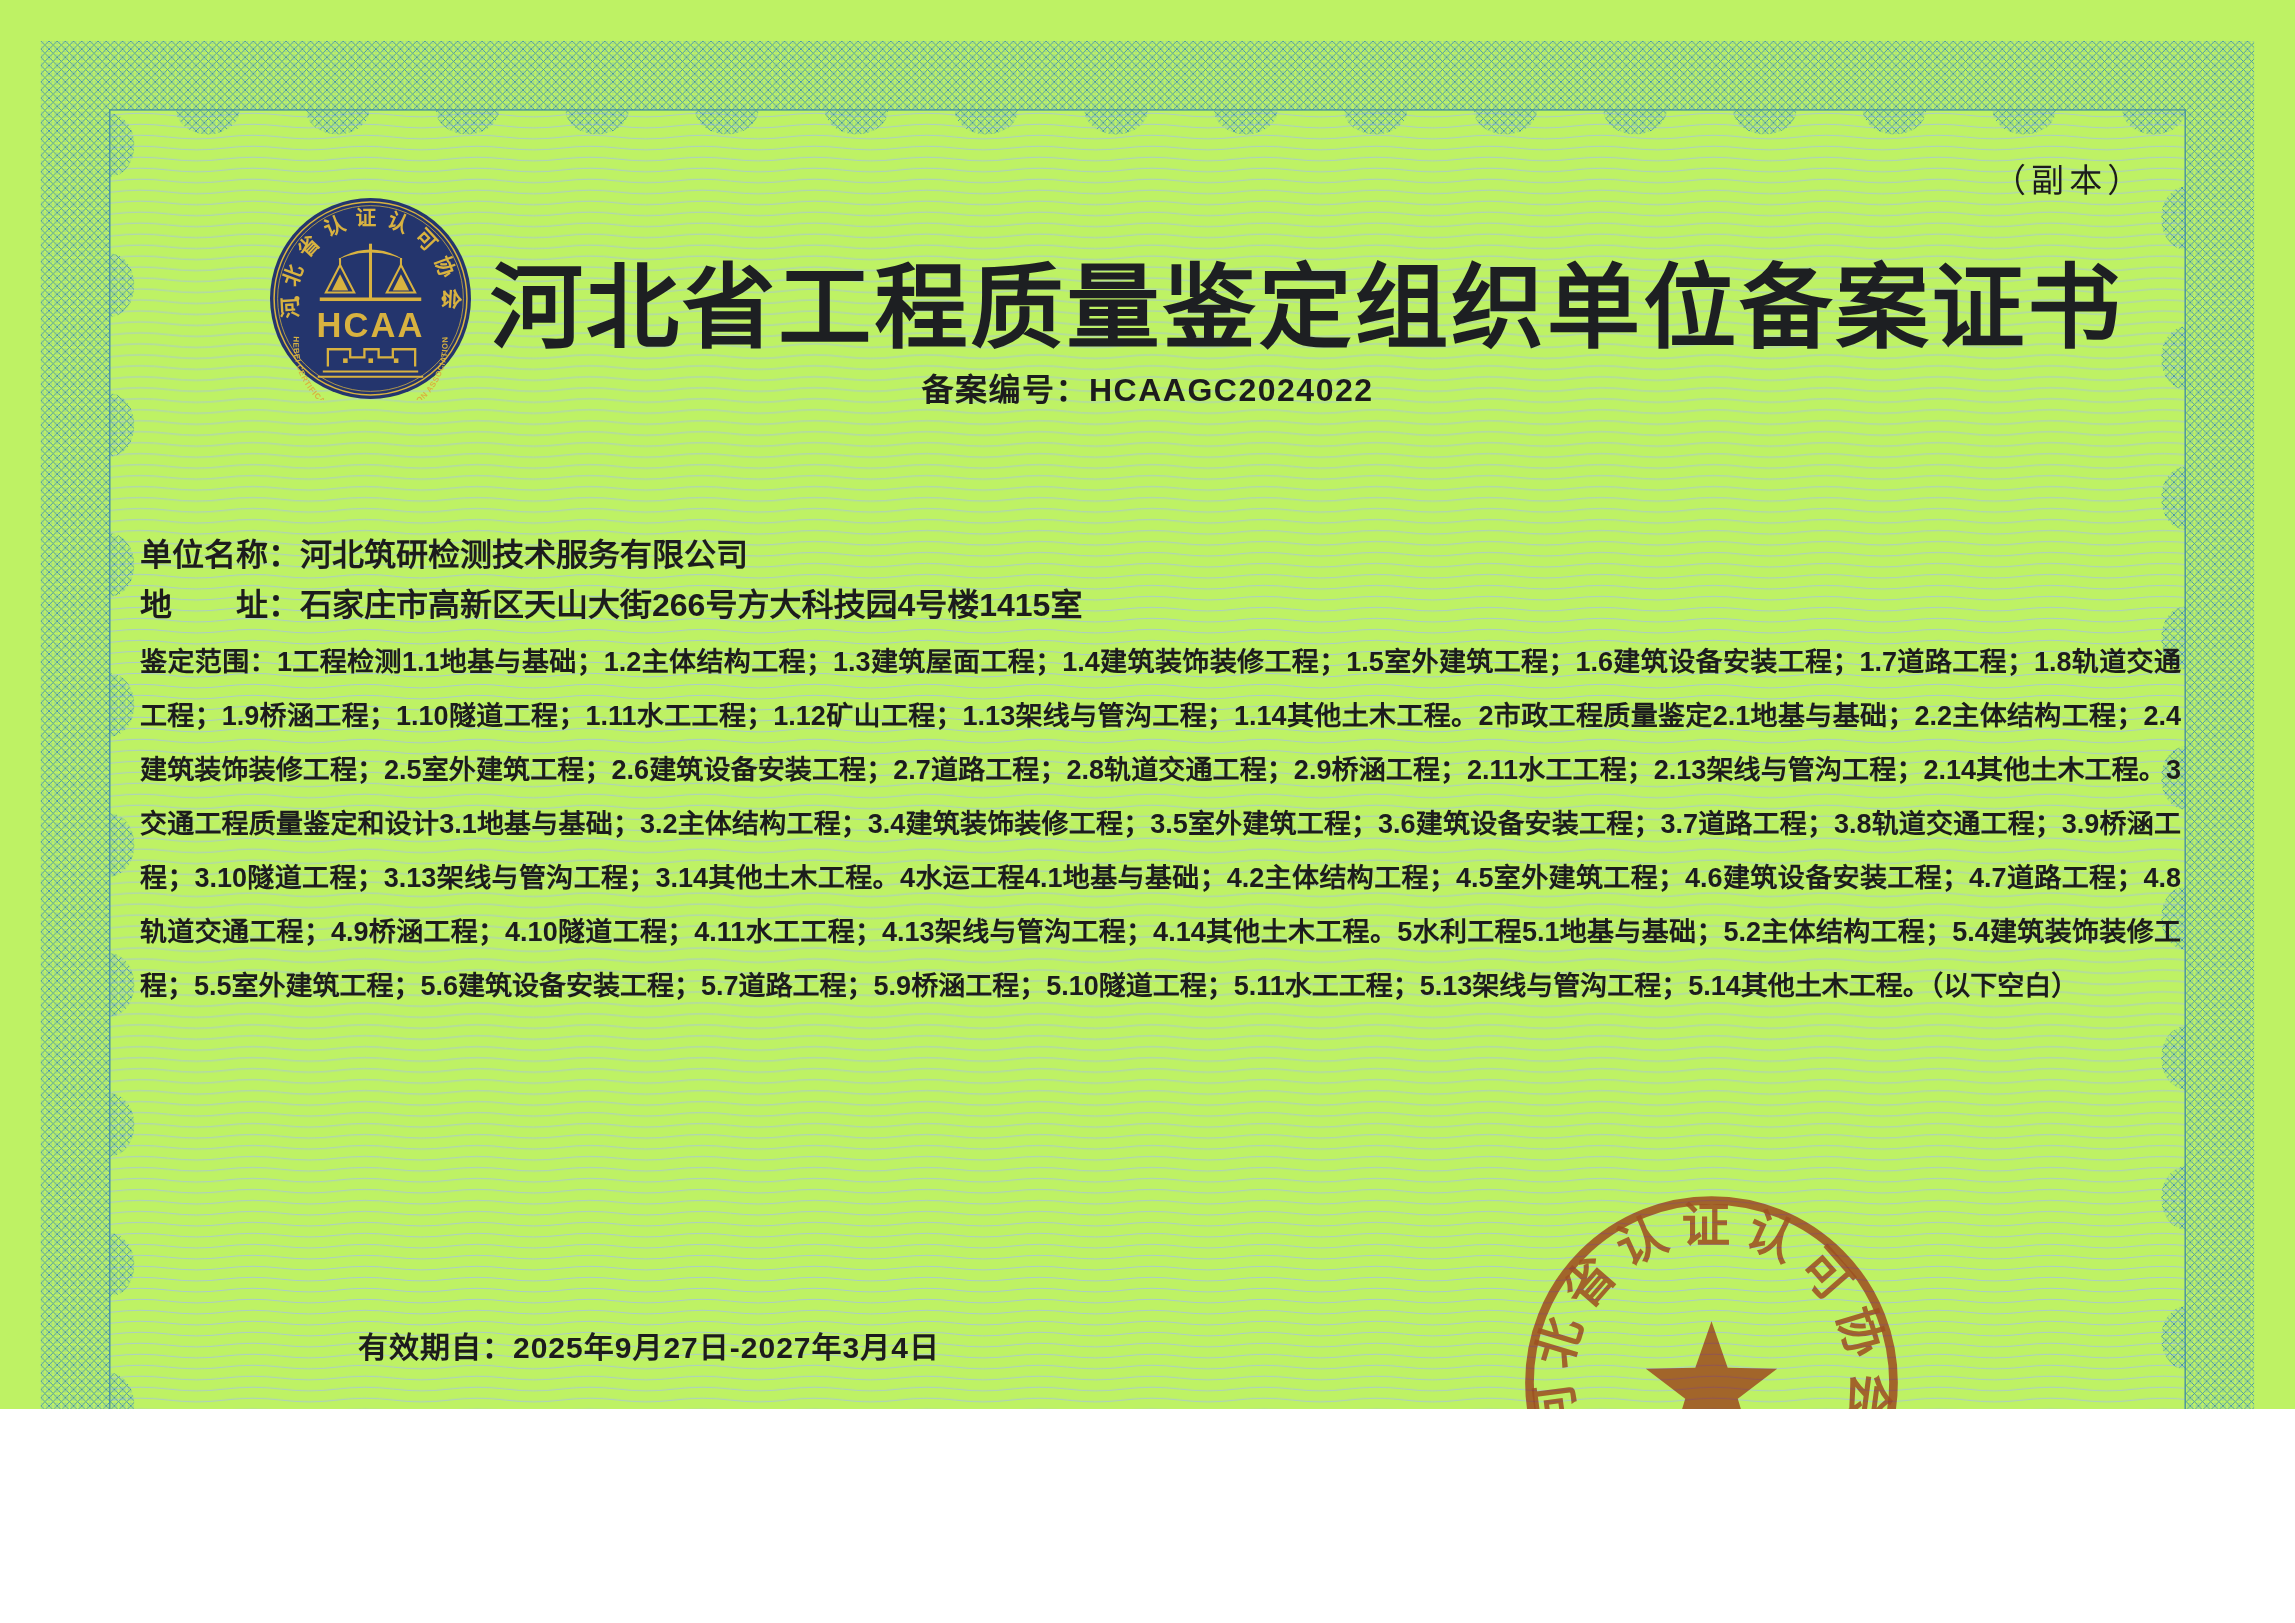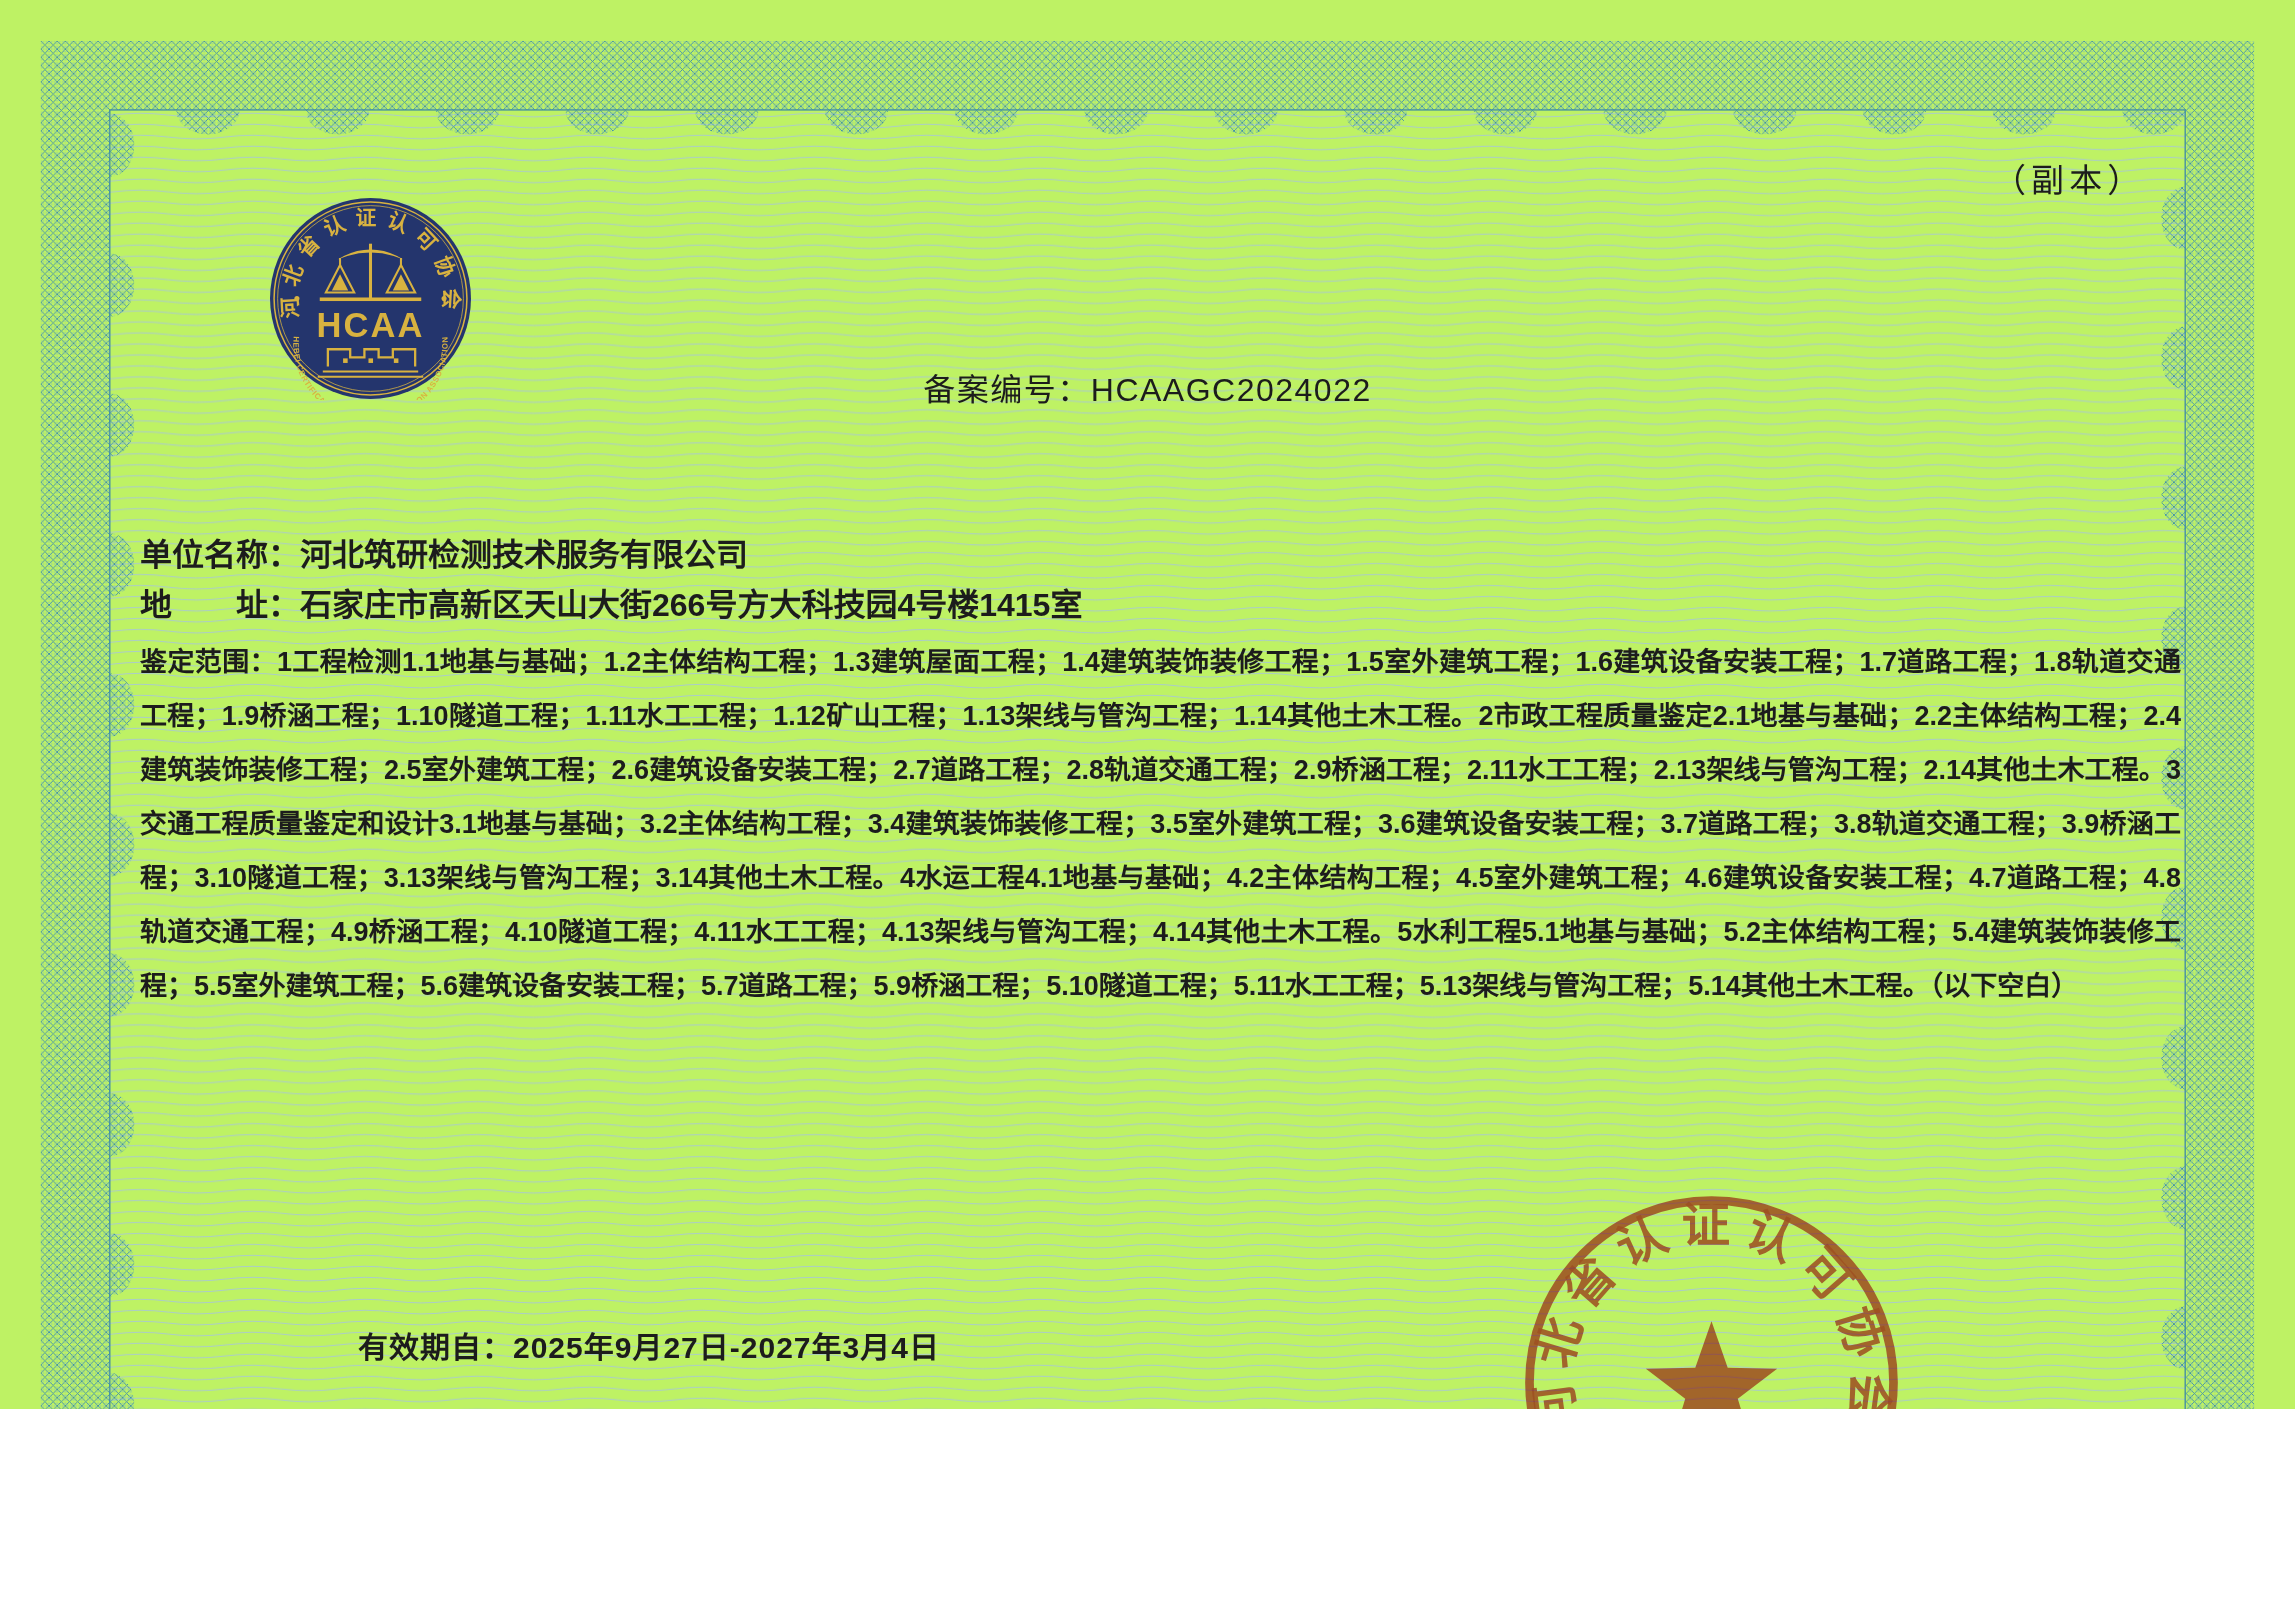--- a/index.html
+++ b/index.html
@@ -17,21 +17,21 @@
     font-size:33px;letter-spacing:5.1px;font-weight:400;z-index:2;
   }
   .logo-svg{position:absolute;left:269px;top:197px;width:203px;height:203px;z-index:2;}
   .cert-title{
     position:absolute;left:490px;top:232px;width:1625px;margin:0;
     text-align:center;font-size:93px;font-weight:700;letter-spacing:3.1px;
     white-space:nowrap;color:#1d1f22;z-index:2;
   }
   .reg-no{
     position:absolute;left:0;top:364px;width:2295px;text-align:center;
-    font-size:32px;font-weight:400;letter-spacing:1.5px;z-index:2;
+    font-size:32px;font-weight:700;letter-spacing:1.5px;z-index:2;
   }
   .info{
     position:absolute;left:140px;top:530px;width:2041px;z-index:2;
   }
   .info-row{font-size:32px;font-weight:700;line-height:50px;}
   .scope{
     margin:5.1px 0 0 0;
     font-size:27px;font-weight:700;line-height:54px;
     text-align:justify;text-justify:inter-ideograph;
   }
@@ -119,20 +119,21 @@
     <g stroke="#d8b240" fill="none">
       <path d="M116,334 V300 h44 v16 h28 v-16 h28 v16 h28 v-16 h44 v34" stroke-width="4.5"></path>
       <rect x="146" y="318" width="9" height="9" fill="#d8b240" stroke="none"></rect>
       <rect x="196" y="318" width="9" height="9" fill="#d8b240" stroke="none"></rect>
       <rect x="246" y="318" width="9" height="9" fill="#d8b240" stroke="none"></rect>
       <path d="M106,344 H294" stroke-width="4"></path>
       <path d="M96,354 H304" stroke-width="4"></path>
     </g>
   </svg>
 
+  <h1 class="cert-title">河北省工程质量鉴定组织单位备案证书</h1>
   <div class="reg-no">
     <span>备案编号：</span><span>HCAAGC2024022</span>
   </div>
 
   <div class="info">
     <div class="info-row">
       <span>单位名称：</span><span>河北筑研检测技术服务有限公司</span>
     </div>
     <div class="info-row">
       <span>地　　址：</span><span>石家庄市高新区天山大街266号方大科技园4号楼1415室</span>

